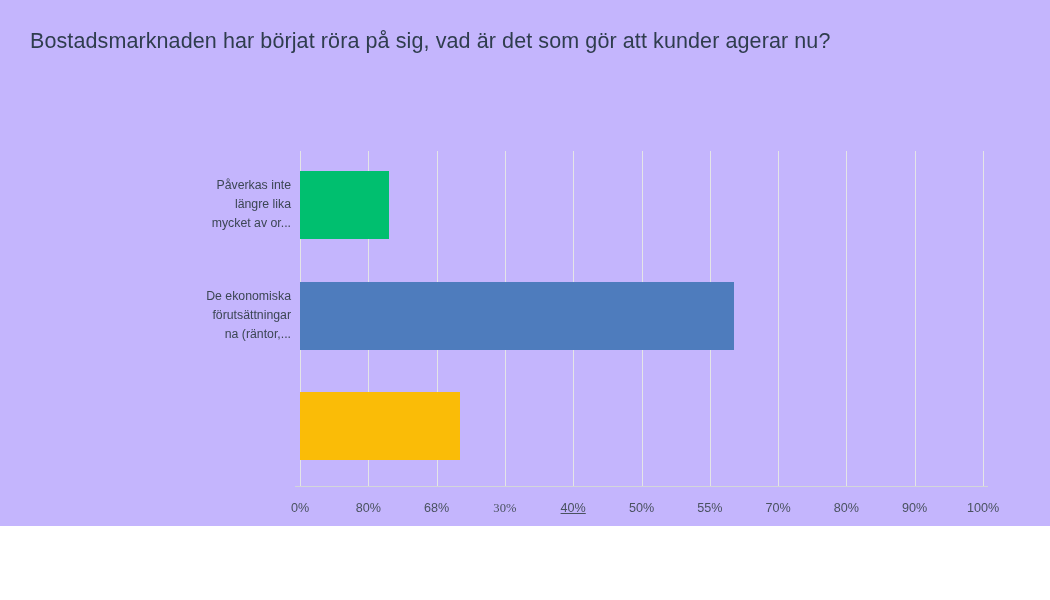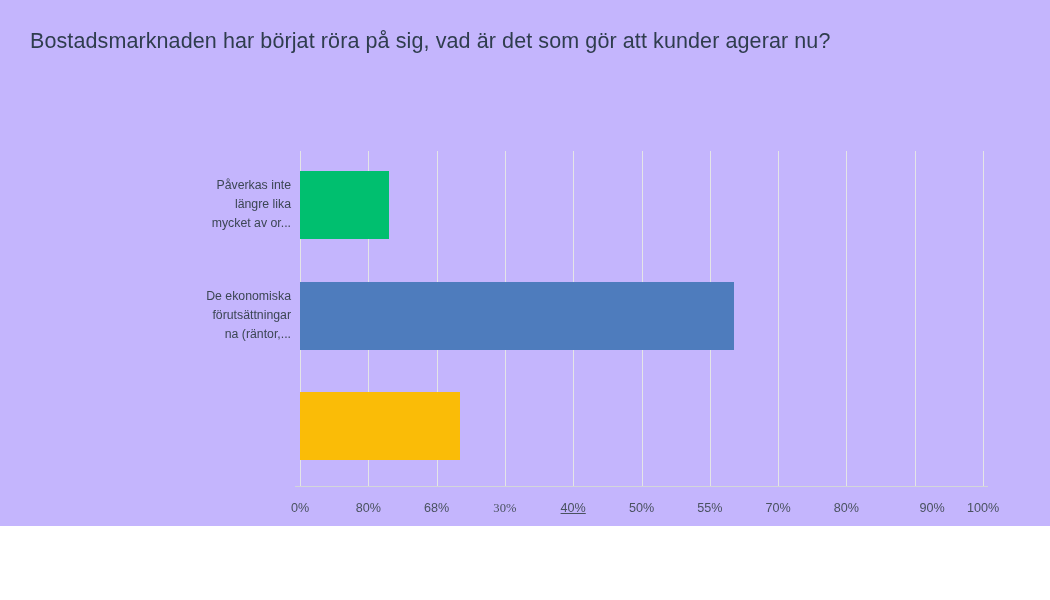--- a/index.html
+++ b/index.html
@@ -145,18 +145,18 @@
     <div id="xticks">
         <div class="tick-label" style="left: 257px;">0%</div>
         <div class="tick-label" style="left: 325.3px;">80%</div>
         <div class="tick-label" style="left: 393.6px;">68%</div>
         <div class="tick-label" style="left: 461.9px; font-family: Liberation Serif, serif;">30%</div>
         <div class="tick-label" style="left: 530.2px; text-decoration: underline;">40%</div>
         <div class="tick-label" style="left: 598.5px;">50%</div>
         <div class="tick-label" style="left: 666.8px;">55%</div>
         <div class="tick-label" style="left: 735.1px;">70%</div>
         <div class="tick-label" style="left: 803.4px; text-align: center;">80%</div>
-        <div class="tick-label" style="left: 871.7px; text-align: right;">90%</div>
+        <div class="tick-label" style="left: 871.7px;">90%</div>
         <div class="tick-label" style="left: 940px;">100%</div>
       </div>
 
   </div>
 </div>
 
 </body></html>

